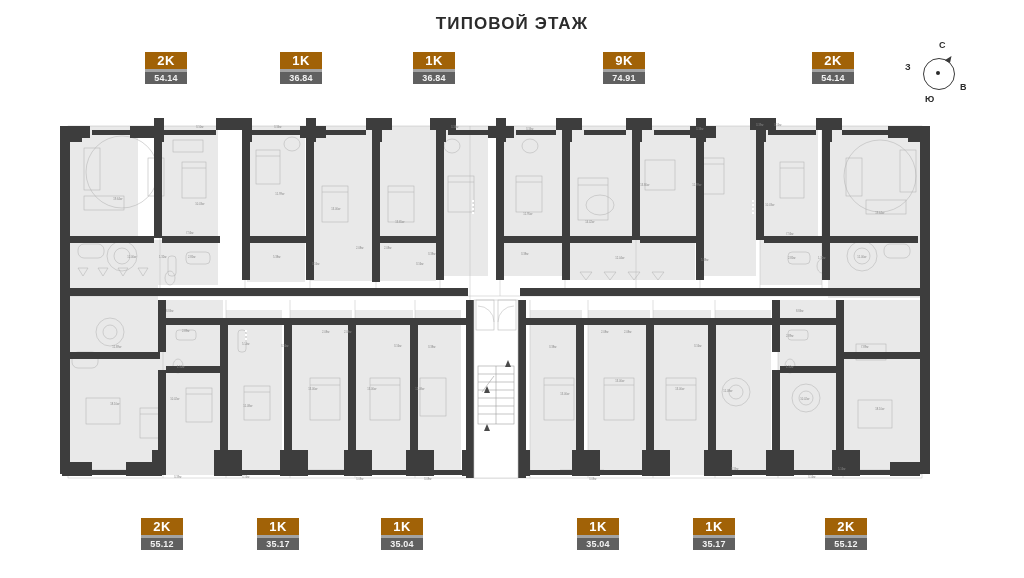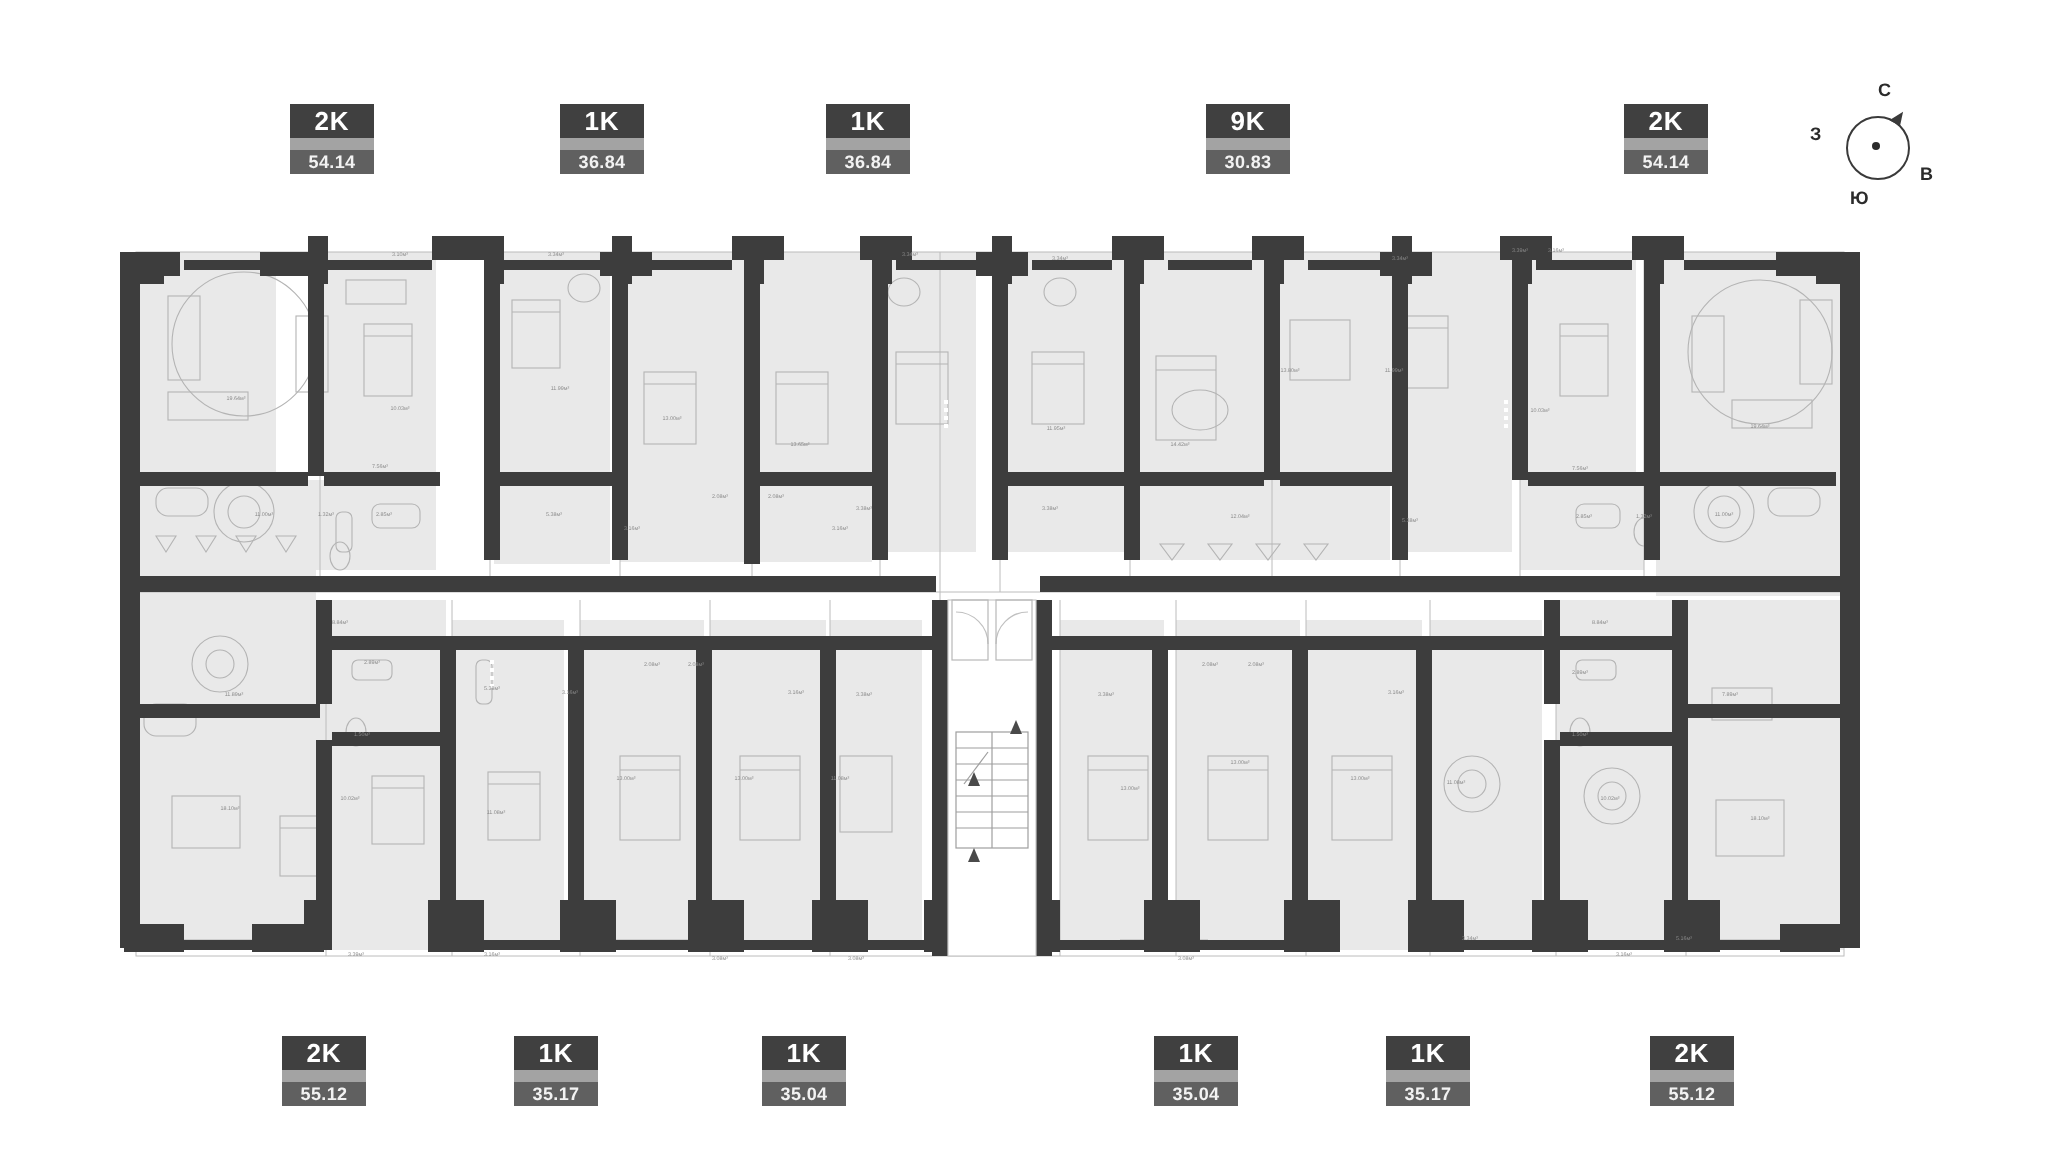--- a/index.html
+++ b/index.html
@@ -33,37 +33,38 @@
   }
   .compass .cd{position:absolute;font-size:9px;font-weight:bold;color:#2b2b2b;}
   .compass .c-n{left:34px;top:2px;}
   .compass .c-e{left:55px;top:44px;}
   .compass .c-s{left:20px;top:56px;}
   .compass .c-w{left:0px;top:24px;}
 
   
   .badge{position:absolute;width:42px;text-align:center;}
   .badge .b-type{
-    background:#404040;color:#fff;font-size:13px;font-weight:bold;
+    background:#a16207;color:#fff;font-size:13px;font-weight:bold;
     line-height:17px;height:17px;letter-spacing:.4px;
   }
   .badge .b-area{
     background:#606060;color:#f2f2f2;font-size:9px;font-weight:bold;
-    line-height:12px;height:12px;border-top:6px solid #a3a3a3;letter-spacing:.2px;
+    line-height:12px;height:12px;border-top:3px solid #a3a3a3;letter-spacing:.2px;
   }
 
   
   #plan{position:absolute;left:0;top:0;}
   .rm-lbl{font-size:2.7px;fill:#8a8a8a;font-family:"Liberation Sans",sans-serif;}
 </style>
 </head>
 <body>
 
 <div id="stage">
 
+  <div class="title">ТИПОВОЙ ЭТАЖ</div>
 
   <div class="compass">
     <div class="ring"></div>
     <div class="dot"></div>
     <div class="needle"></div>
     <div class="cd c-n">С</div>
     <div class="cd c-e">В</div>
     <div class="cd c-s">Ю</div>
     <div class="cd c-w">З</div>
   </div>
@@ -464,21 +465,21 @@
       <div class="badge" style="left: 280px; top: 52px;">
         <div class="b-type">1K</div>
         <div class="b-area">36.84</div>
       </div>
       <div class="badge" style="left: 413px; top: 52px;">
         <div class="b-type">1K</div>
         <div class="b-area">36.84</div>
       </div>
       <div class="badge" style="left: 603px; top: 52px;">
         <div class="b-type">9K</div>
-        <div class="b-area">30.83</div>
+        <div class="b-area">74.91</div>
       </div>
       <div class="badge" style="left: 812px; top: 52px;">
         <div class="b-type">2K</div>
         <div class="b-area">54.14</div>
       </div>
     </div>
   <div id="badges-bottom">
       <div class="badge" style="left: 141px; top: 518px;">
         <div class="b-type">2K</div>
         <div class="b-area">55.12</div>

